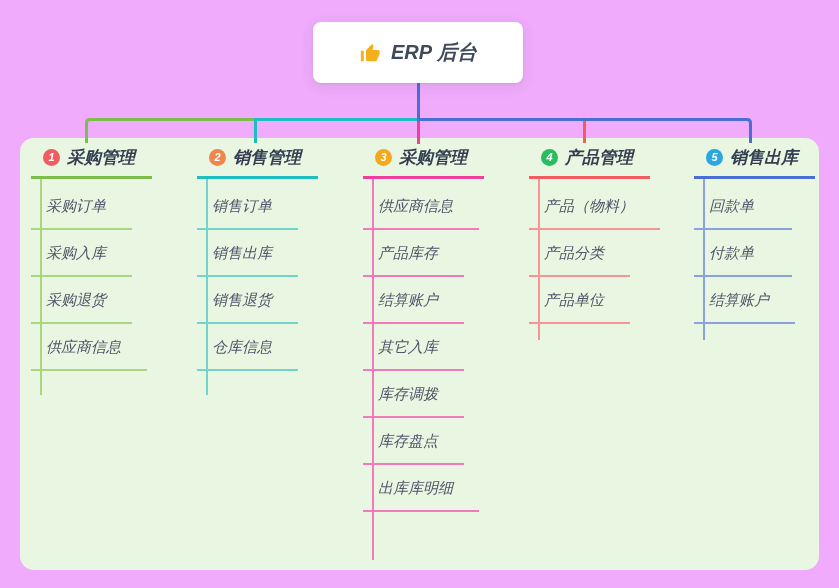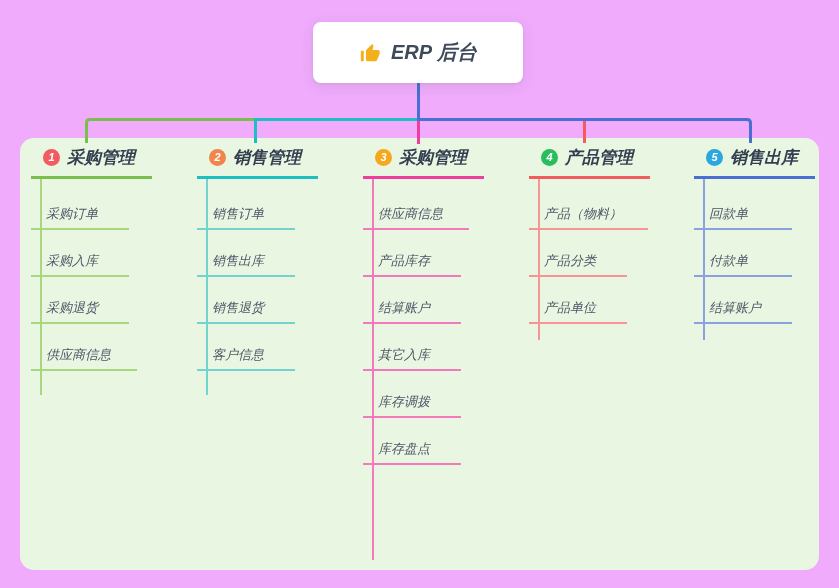--- a/index.html
+++ b/index.html
@@ -37,23 +37,23 @@
   .branch-label { font-size:17px; font-weight:600; color:#333f50; white-space:nowrap; }
   .branch-vline {
     position:absolute; left:9px; top:32px; width:2px;
     background:var(--child-line,#bbb);
   }
   .branch-children { position:relative; }
   .child-row { height:47px; display:flex; align-items:flex-end; }
   .child-row:first-child { height:51px; }
   .child-label {
     display:inline-block; min-width:98px;
-    padding:0 26px 5px 15px;
+    padding:0 26px 12px 15px;
     border-bottom:2px solid var(--child-line,#bbb);
-    font-size:13px; color:#4d5668; white-space:nowrap; cursor:default;
+    font-size:15px; color:#4d5668; white-space:nowrap; cursor:default;
   }
 </style>
 </head>
 <body>
 
 <div class="canvas" style="background: #f0abfc; font-style: italic;">
 
   <div class="panel" style="background: rgb(233, 246, 225);"></div>
 
   <svg class="connectors" viewBox="0 0 839 588" xmlns="http://www.w3.org/2000/svg">
@@ -105,21 +105,21 @@
         <div class="child-row">
           <span class="child-label">销售订单</span>
         </div>
         <div class="child-row">
           <span class="child-label">销售出库</span>
         </div>
         <div class="child-row">
           <span class="child-label">销售退货</span>
         </div>
         <div class="child-row">
-          <span class="child-label">客户信息</span>
+          <span class="child-label">仓库信息</span>
         </div>
       </div>
   </div>
 
   <div class="branch" style="left: 363px; --line: #ee3f9f; --child-line: #f378bc;">
     <div class="branch-title">
       <span class="branch-badge" style="background: rgb(245, 168, 28);">3</span>
       <span class="branch-label">采购管理</span>
     </div>
     <div class="branch-vline" style="height: 381px;"></div>
@@ -134,20 +134,23 @@
           <span class="child-label">结算账户</span>
         </div>
         <div class="child-row">
           <span class="child-label">其它入库</span>
         </div>
         <div class="child-row">
           <span class="child-label">库存调拨</span>
         </div>
         <div class="child-row">
           <span class="child-label">库存盘点</span>
+        </div>
+        <div class="child-row">
+          <span class="child-label">出库库明细</span>
         </div>
       </div>
   </div>
 
   <div class="branch" style="left: 529px; --line: #f25c5c; --child-line: #f59595;">
     <div class="branch-title">
       <span class="branch-badge" style="background: rgb(42, 189, 94);">4</span>
       <span class="branch-label">产品管理</span>
     </div>
     <div class="branch-vline" style="height: 161px;"></div>

